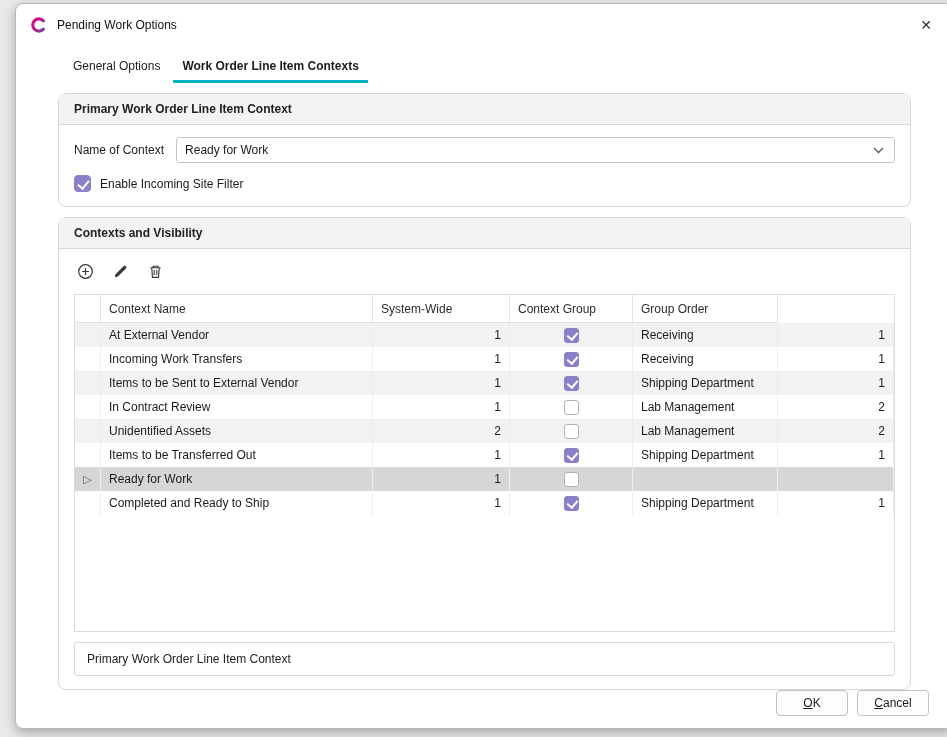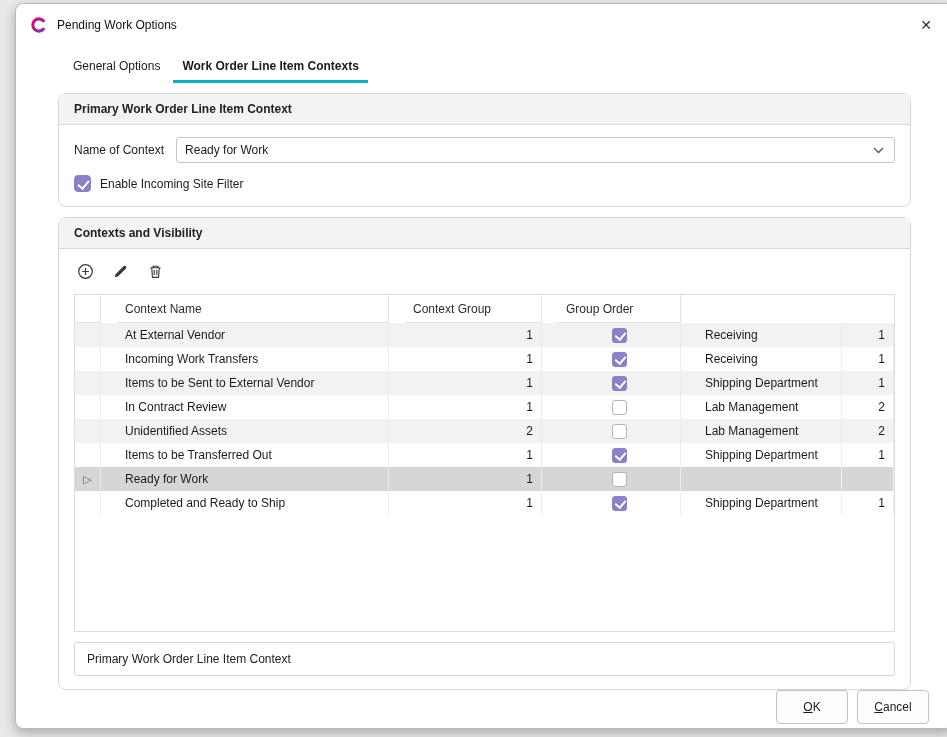--- a/index.html
+++ b/index.html
@@ -50,34 +50,34 @@
     transform: rotate(40deg);
   }
   .checkbox.small { width: 15px; height: 15px; border-radius: 3px; }
   .checkbox.small.checked::after { left: 4px; top: 1px; width: 5px; height: 8px; }
   
   .toolbar { display: flex; align-items: center; gap: 17px; padding: 13px 17px 9px; }
   .tool-btn { width: 18px; height: 18px; display: flex; align-items: center; justify-content: center; cursor: default; }
   .tool-btn svg { width: 17px; height: 17px; }
   
   .table-wrap { margin: 5px 15px 0; border: 1px solid #dcdcdc; height: 338px; background: #fff; overflow: hidden; }
-  .trow { display: grid; grid-template-columns: 26px 272px 137px 123px 145px 1fr; height: 24px; align-items: stretch; gap: 16px; }
+  .trow { display: grid; grid-template-columns: 26px 272px 137px 123px 145px 1fr; height: 24px; align-items: stretch; }
   .trow.thead { height: 28px; }
   .tcell { display: flex; align-items: center; padding: 0 8px; border-right: 1px solid #ededed; overflow: hidden; white-space: nowrap; }
   .thead .tcell { border-right: 1px solid #e2e2e2; border-bottom: 1px solid #e2e2e2; color: #2c2c2c; }
   .tcell.num { justify-content: flex-end; }
   .tcell.center { justify-content: center; }
   .tcell.ind { justify-content: center; padding: 0 2px; color: #555; font-size: 11px; }
   .trow.alt { background: #f2f2f2; }
   .trow.selected { background: var(--selected_row, #d6d6d6); }
   
   .footer-field { margin: 10px 15px 13px; border: 1px solid #d7d7d7; border-radius: 3px; height: 34px; display: flex; align-items: center; padding: 0 12px; background: #fff; color: #222; }
   
   .btn-bar { margin-top: auto; display: flex; justify-content: flex-end; gap: 9px; padding: 0 24px 14px; }
-  .btn { min-width: 72px; height: 34px; border: 1px solid #c2c2c2; border-radius: 4px; background: #fdfdfd; display: flex; align-items: center; justify-content: center; font-size: 12px; color: #1b1b1b; cursor: default; }
+  .btn { min-width: 72px; height: 26px; border: 1px solid #c2c2c2; border-radius: 4px; background: #fdfdfd; display: flex; align-items: center; justify-content: center; font-size: 12px; color: #1b1b1b; cursor: default; }
   .mnemonic { text-decoration: underline; }
 </style>
 </head>
 <body>
 
 <div class="window">
 
   <div class="titlebar">
     <svg class="app-icon" viewBox="0 0 20 20">
       <defs>
@@ -137,20 +137,21 @@
         <svg viewBox="0 0 18 18" fill="none" stroke="#3a3a3a" stroke-width="1.2">
             <path d="M3.5 5h11M6.5 5V3.4h5V5M5 5l.8 10.2h6.4L13 5M7.6 7.4v5.4M10.4 7.4v5.4"></path>
           </svg>
       </span>
     </div>
 
     <div class="table-wrap">
       <div class="trow thead">
         <div class="tcell ind"></div>
         <div class="tcell">Context Name</div>
+        <div class="tcell">System-Wide</div>
         <div class="tcell">Context Group</div>
         <div class="tcell">Group Order</div>
       </div>
       <div id="table-body">
           <div class="trow alt">
     <div class="tcell ind"></div>
     <div class="tcell">At External Vendor</div>
     <div class="tcell num">1</div>
     <div class="tcell center">
       <span class="checkbox small checked"></span>

